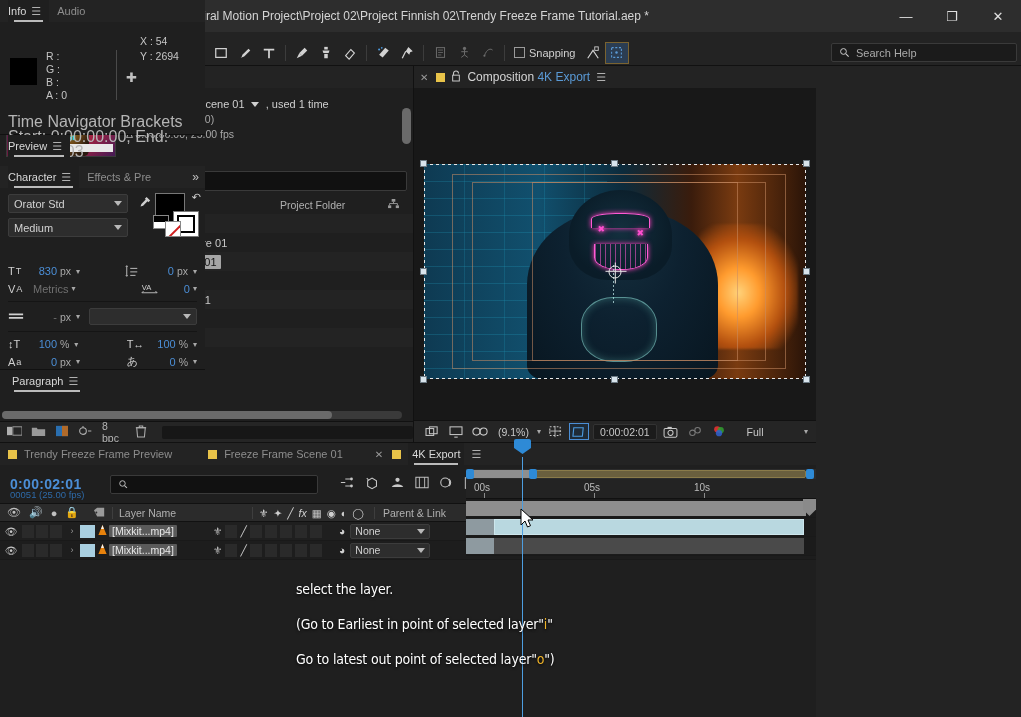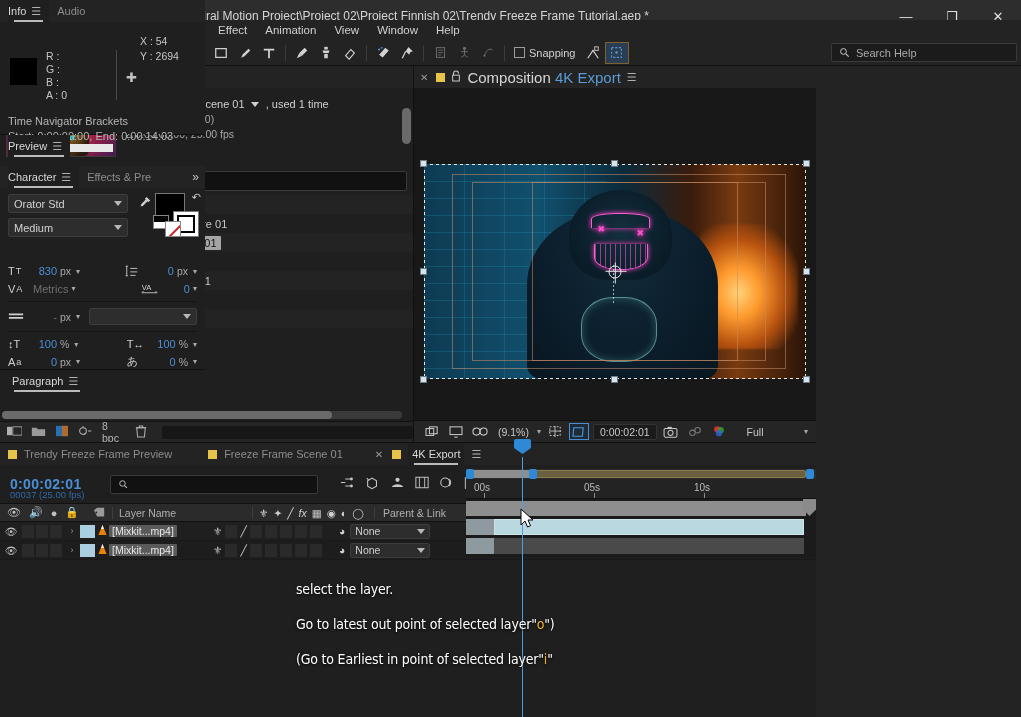--- a/index.html
+++ b/index.html
@@ -143,21 +143,21 @@
   .proj-foot {
     position: absolute; left: 0; bottom: 0; width: 100%; height: 21px; background: #252525;
     border-top: 1px solid #111; display: flex; align-items: center; gap: 9px; padding-left: 7px;
     font-size: 10.5px; color: #b5b5b5;
   }
   .foot-slot { width: 270px; height: 13px; background: #171717; border-radius: 2px; margin-left: 6px; }
 
   
   #compPanel { left: 414px; top: 66px; width: 402px; height: 376px; background: #1b1b1b; }
   .comp-tabbar { height: 22px; background: #232323; display: flex; align-items: center; padding-left: 6px; gap: 6px; }
-  .comp-title { font-size: 15px; color: #d5d5d5; }
+  .comp-title { font-size: 12px; color: #d5d5d5; }
   .comp-title b { color: #5a9ad6; font-weight: normal; }
   .comp-stage { position: absolute; left: 0; top: 22px; width: 402px; height: 332px; background: #181818; }
   .comp-frame {
     position: absolute; left: 10px; top: 76px; width: 382px; height: 215px; overflow: hidden;
     background: #0b1620;
   }
   .photo { position: absolute; inset: 0; }
   .ph-bg {
     position: absolute; inset: 0;
     background:
@@ -240,21 +240,21 @@
   
   #rightCol { left: 816px; top: 66px; width: 205px; height: 651px; background: #232323; }
   .rpanel { background: #1f1f1f; border-bottom: 1px solid #111; }
   .rtabbar { height: 22px; background: #232323; display: flex; align-items: center; padding-left: 8px; }
   .info-body { padding: 6px 8px 8px 8px; position: relative; height: 78px; }
   .info-sw { position: absolute; left: 10px; top: 36px; width: 27px; height: 27px; background: #000; }
   .info-chan { position: absolute; left: 46px; top: 28px; font-size: 10.5px; line-height: 13px; color: #c5c5c5; }
   .info-div { position: absolute; left: 116px; top: 28px; width: 1px; height: 50px; background: #4a4a4a; }
   .info-cross { position: absolute; left: 126px; top: 48px; color: #c0c0c0; font-size: 13px; }
   .info-xy { position: absolute; left: 140px; top: 12px; font-size: 10.5px; line-height: 15px; color: #c5c5c5; }
-  .info-tnb { position: absolute; left: 8px; top: 92px; font-size: 11px; line-height: 15px; color: #b5b5b5; }
+  .info-tnb { position: absolute; left: 8px; top: 92px; font-size: 16px; line-height: 15px; color: #b5b5b5; }
   .rsep { height: 1px; background: #151515; }
   .char-grid { padding: 6px 8px 8px 8px; }
   .cfont {
     height: 19px; background: #2d2d2d; border: 1px solid #3c3c3c; border-radius: 2px;
     display: flex; align-items: center; justify-content: space-between; padding: 0 5px;
     font-size: 11px; color: #d2d2d2; width: 120px; margin-bottom: 5px;
   }
   .chev-d { border-left: 4px solid transparent; border-right: 4px solid transparent; border-top: 5px solid #b8b8b8; }
   .eyedrop { position: absolute; right: 54px; top: 8px; color: #cfcfcf; font-size: 13px; }
   .colblk { position: absolute; right: 6px; top: 5px; width: 44px; height: 44px; }
@@ -379,31 +379,20 @@
   <div class="titlebar">
     <div class="ae-logo">Ae</div>
     <div class="title-text">Adobe After Effects 2020 - D:\Spiral Motion Project\Project 02\Project Finnish 02\Trendy Freeze Frame Tutorial.aep *</div>
     <div class="win-btns">
       <div class="win-btn">—</div>
       <div class="win-btn">❐</div>
       <div class="win-btn">✕</div>
     </div>
   </div>
 
-  <div class="menubar">
-    <div class="menu-item">File</div>
-    <div class="menu-item">Edit</div>
-    <div class="menu-item">Composition</div>
-    <div class="menu-item">Layer</div>
-    <div class="menu-item">Effect</div>
-    <div class="menu-item">Animation</div>
-    <div class="menu-item">View</div>
-    <div class="menu-item">Window</div>
-    <div class="menu-item">Help</div>
-  </div>
 
   <div class="toolbar">
     <div class="grip"></div>
     <div class="tool">
       <svg width="14" height="14" viewBox="0 0 16 16">
           <path d="M8 2L1 8h2v6h4V10h2v4h4V8h2z" fill="#d2d2d2"></path>
         </svg>
     </div>
     <div class="tsep"></div>
     <div class="tool active">
@@ -573,20 +562,34 @@
     <div class="proj-search">
       <svg width="11" height="11" viewBox="0 0 16 16">
           <circle cx="6.5" cy="6.5" r="4" fill="none" stroke="#c0c0c0" stroke-width="1.4"></circle>
           <line x1="9.5" y1="9.5" x2="13" y2="13" stroke="#c0c0c0" stroke-width="1.5"></line>
         </svg>
       <span></span>
     </div>
 
 
     <div class="proj-rows" id="projRows">
+        <div class="prow">
+          <span class="plabel"></span>
+          <span style="width: 12px; flex: 0 0 auto;"></span>
+          <span class="parrow">∨</span>
+          <span class="picon-folder"></span>
+          <span class="pname-box">Project</span>
+          <span class="pfoldertype">Project Folder</span>
+          <span style="position: absolute; right: 14px; color: rgb(154, 154, 154);"><svg width="11" height="10" viewBox="0 0 12 11">
+              <rect x="4" y="0" width="4" height="3" fill="#9a9a9a"></rect>
+              <rect x="0" y="7" width="3.5" height="3" fill="#9a9a9a"></rect>
+              <rect x="8.5" y="7" width="3.5" height="3" fill="#9a9a9a"></rect>
+              <path d="M6 3v2M1.7 7V5h8.6v2" stroke="#9a9a9a" fill="none"></path>
+            </svg></span>
+        </div>
         <div class="prow alt">
           <span class="plabel"></span>
           <span style="width: 29px; flex: 0 0 auto;"></span>
           <span class="parrow">∨</span>
           <span class="picon-folder"></span>
           <span class="pname-box">Freeze Frame Scene 01</span>
         </div>
         <div class="prow">
           <span class="plabel"></span>
           <span style="width: 46px; flex: 0 0 auto;"></span>
@@ -1068,21 +1071,21 @@
       <span class="closeX">✕</span>
       <span class="swatch-y"></span>
       <span class="ptab active" style="padding:0 4px">
         <span>4K Export</span>
       </span>
       <span class="ham">☰</span>
     </div>
 
     <div class="tl-toolrow">
       <span class="tc-big">0:00:02:01</span>
-      <span class="tc-sub">00037 (25.00 fps)</span>
+      <span class="tc-sub">00051 (25.00 fps)</span>
       <span class="tl-search">
         <svg width="11" height="11" viewBox="0 0 16 16">
             <circle cx="6.5" cy="6.5" r="4" fill="none" stroke="#c0c0c0" stroke-width="1.4"></circle>
             <line x1="9.5" y1="9.5" x2="13" y2="13" stroke="#c0c0c0" stroke-width="1.5"></line>
           </svg>
         <span></span>
       </span>
       <span class="tl-icons">
         <span>
           <svg width="15" height="13" viewBox="0 0 17 14">
@@ -1261,24 +1264,24 @@
       <span class="tbb-icon">▦</span>
       <span class="tbb-icon">↻</span>
       <span class="tbb-icon">⬇</span>
       <span class="tbb-label">Toggle Switches / Modes</span>
     </div>
   </div>
 
   <div class="subs">
     <div>select the layer.</div>
     <div>
+      <span>(Go to Earliest in point of selected layer"</span><span class="k">i</span><span>"</span>
+    </div>
+    <div>
       <span>Go to latest out point of selected layer"</span><span class="k">o</span><span>")</span>
-    </div>
-    <div>
-      <span>(Go to Earliest in point of selected layer"</span><span class="k">i</span><span>"</span>
     </div>
   </div>
 
   <svg class="cursor" style="left:520px;top:508px" width="16" height="22" viewBox="0 0 16 22">
     <path d="M1 1l0 16 4-4 2.5 6 3-1.3L8 12h5z" fill="#fff" stroke="#000" stroke-width="1"></path>
   </svg>
 
 </div>
 
 </body></html>

